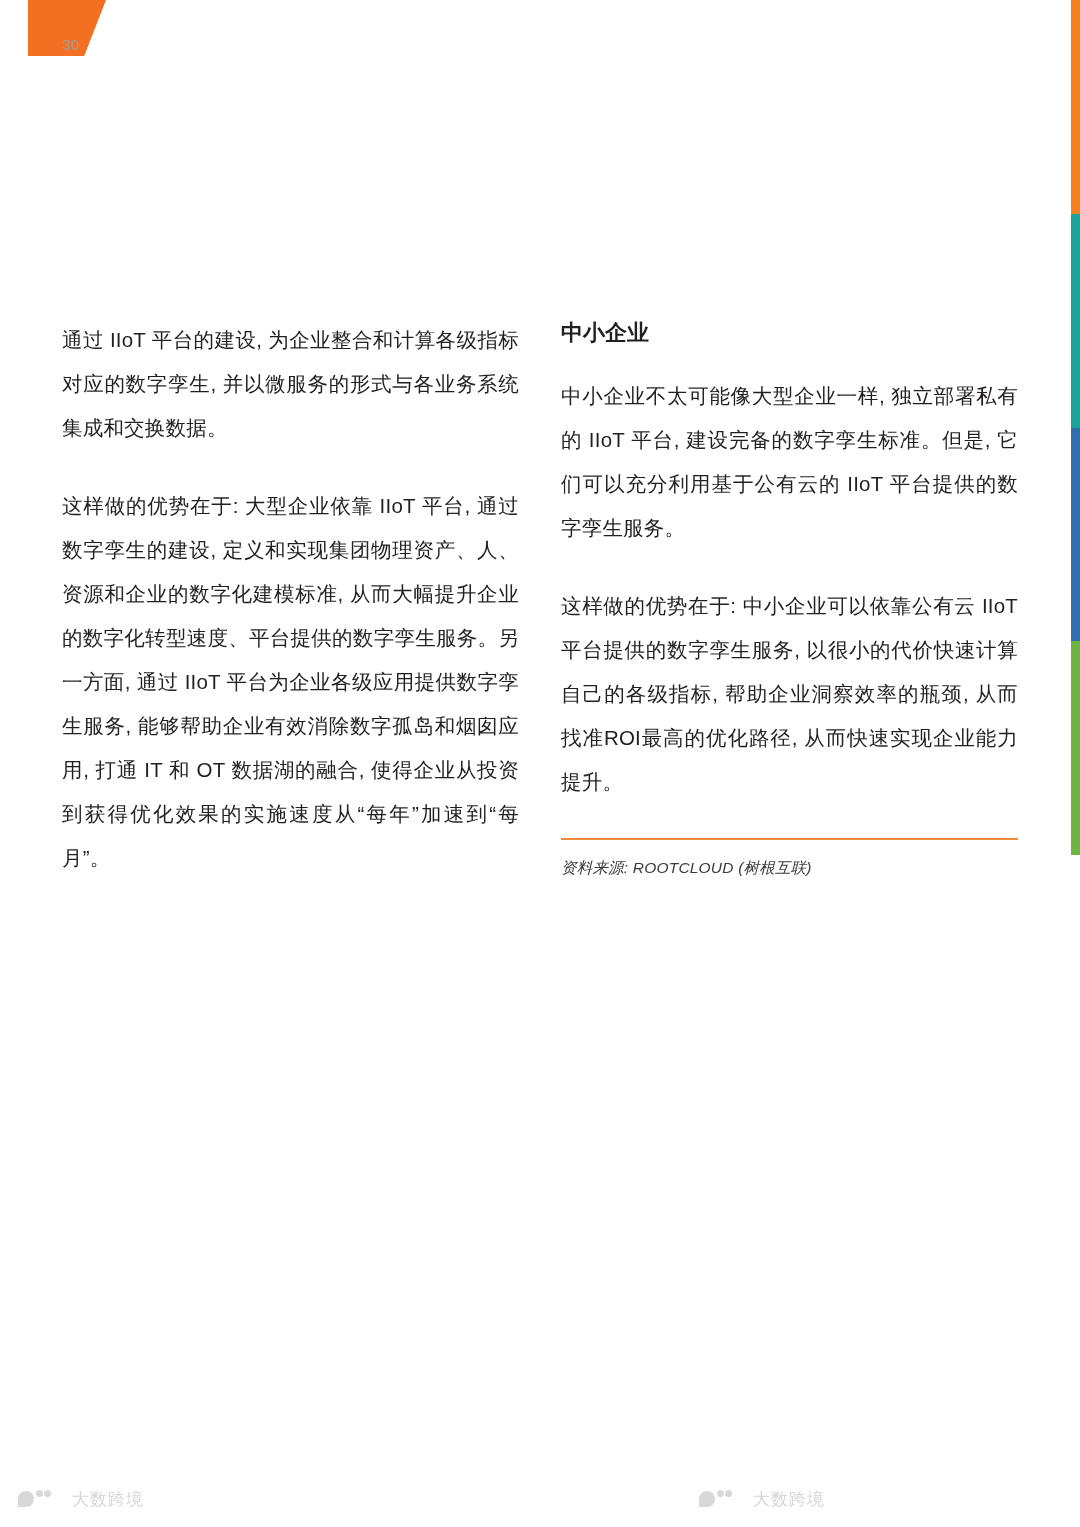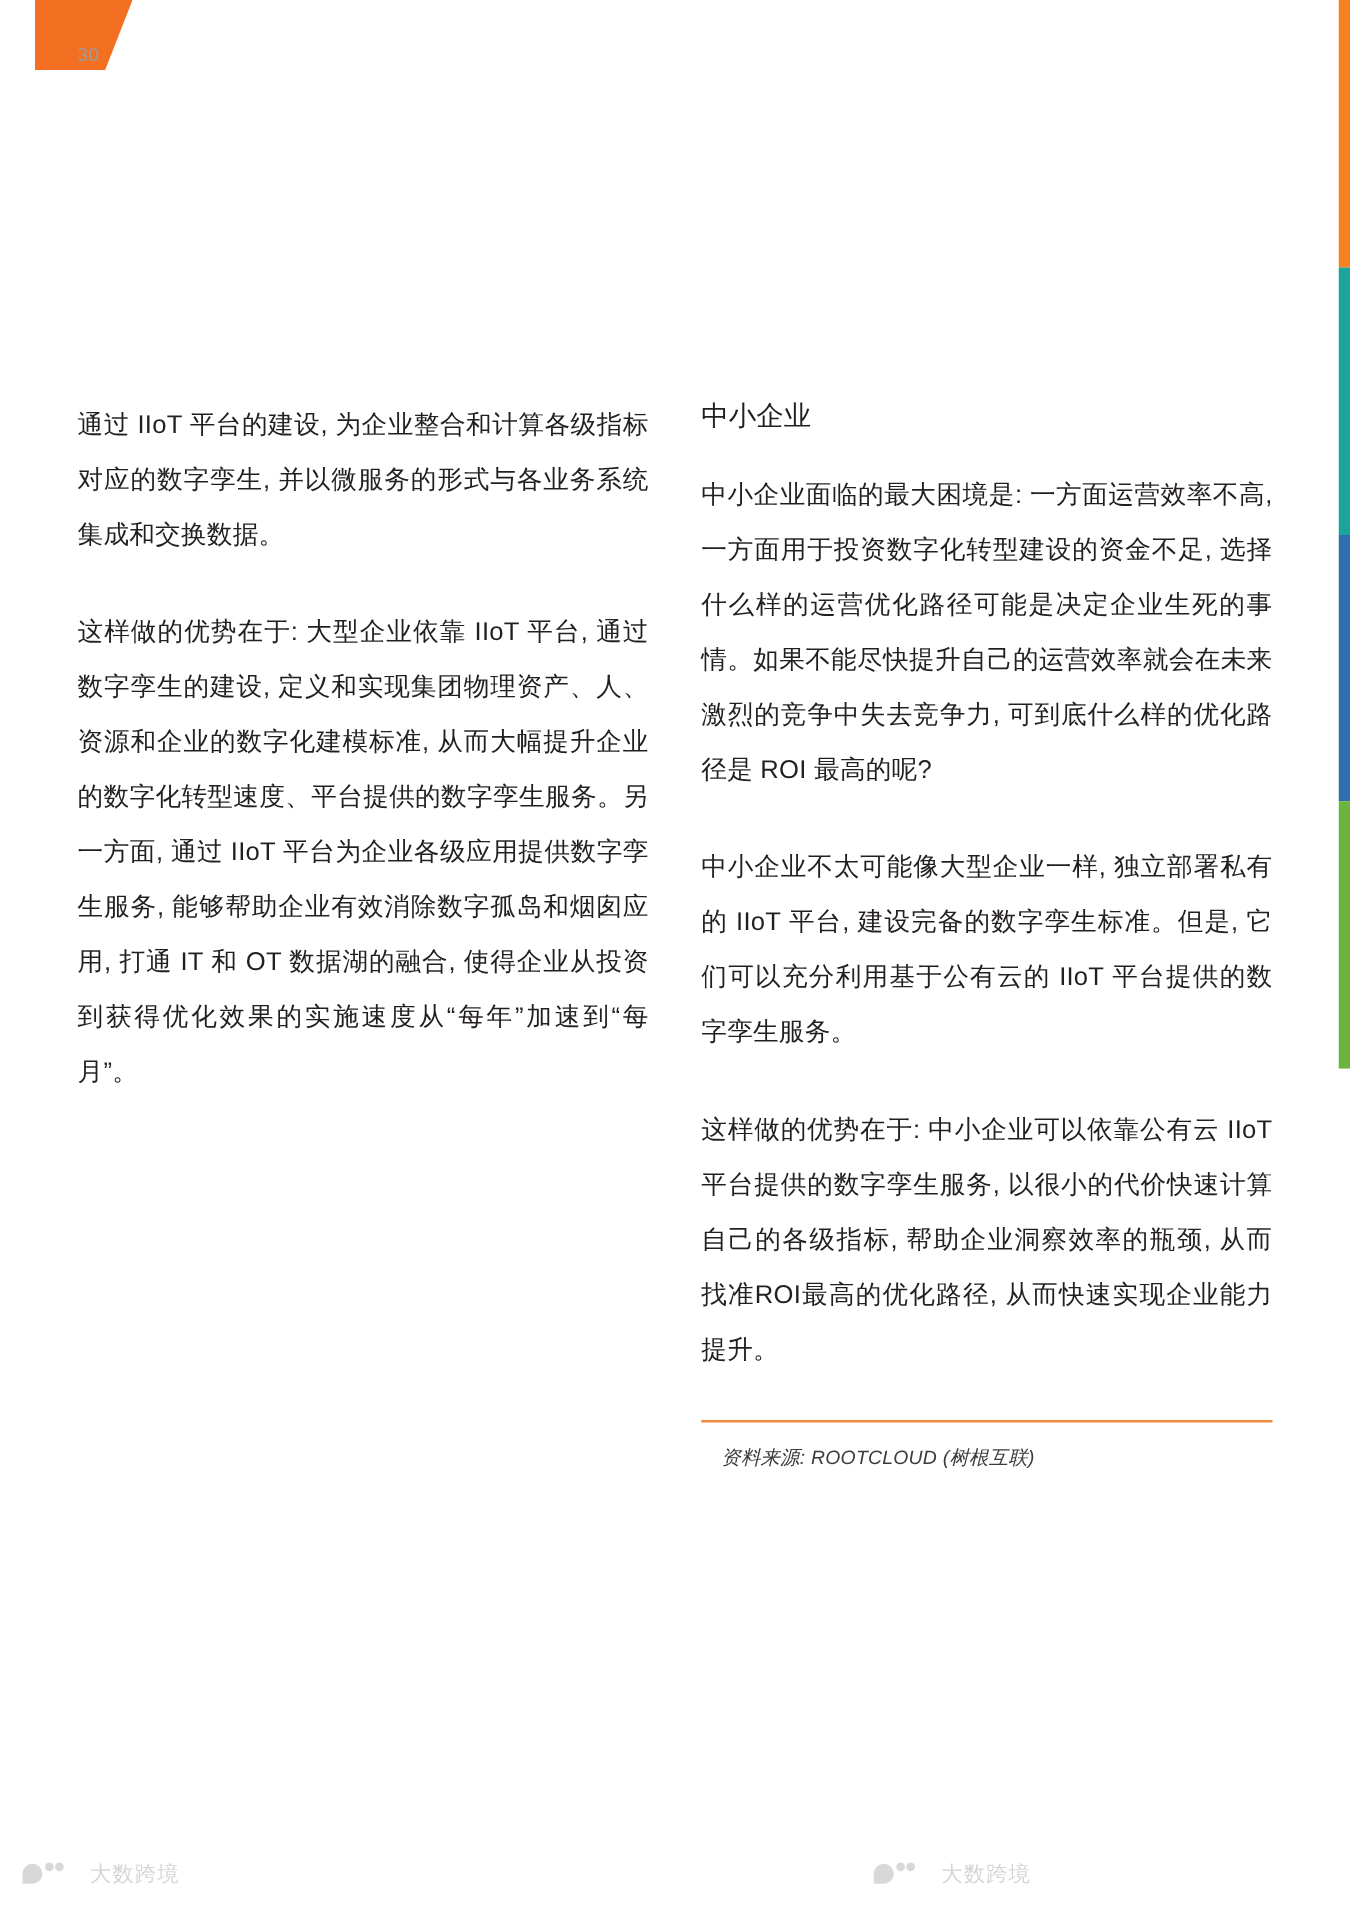--- a/index.html
+++ b/index.html
@@ -64,37 +64,37 @@
   p.body {
     font-size: 20.5px;
     line-height: 44px;
     margin: 0 0 34px 0;
     text-align: justify;
     letter-spacing: 0.2px;
     color: #231f20;
   }
   h2.subhead {
     font-size: 22px;
-    font-weight: normal;
+    font-weight: bold;
     margin: 0 0 26px 0;
     line-height: 30px;
     color: #231f20;
   }
   .source-rule {
     width: 100%;
     height: 2px;
     background: #f08a3c;
     margin: 16px 0 18px 0;
   }
   .source-note {
     font-size: 15.5px;
     font-style: italic;
     color: #3b3b3b;
     letter-spacing: 0.2px;
-    margin: 16px;
+    margin: 0;
   }
 
   
   .watermark {
     position: absolute;
     left: 18px;
     bottom: 16px;
     display: flex;
     align-items: center;
     gap: 20px;
@@ -133,21 +133,20 @@
 
 <div class="content">
 
   <div class="col">
     <p class="body">通过 IIoT 平台的建设, 为企业整合和计算各级指标对应的数字孪生, 并以微服务的形式与各业务系统集成和交换数据。</p>
     <p class="body">这样做的优势在于: 大型企业依靠 IIoT 平台, 通过数字孪生的建设, 定义和实现集团物理资产、人、资源和企业的数字化建模标准, 从而大幅提升企业的数字化转型速度、平台提供的数字孪生服务。另一方面, 通过 IIoT 平台为企业各级应用提供数字孪生服务, 能够帮助企业有效消除数字孤岛和烟囱应用, 打通 IT 和 OT 数据湖的融合, 使得企业从投资到获得优化效果的实施速度从“每年”加速到“每月”。</p>
   </div>
 
   <div class="col">
     <h2 class="subhead">中小企业</h2>
-    <p class="body">中小企业面临的最大困境是: 一方面运营效率不高, 一方面用于投资数字化转型建设的资金不足, 选择什么样的运营优化路径可能是决定企业生死的事情。如果不能尽快提升自己的运营效率就会在未来激烈的竞争中失去竞争力, 可到底什么样的优化路径是 ROI 最高的呢?</p>
     <p class="body">中小企业不太可能像大型企业一样, 独立部署私有的 IIoT 平台, 建设完备的数字孪生标准。但是, 它们可以充分利用基于公有云的 IIoT 平台提供的数字孪生服务。</p>
     <p class="body">这样做的优势在于: 中小企业可以依靠公有云 IIoT 平台提供的数字孪生服务, 以很小的代价快速计算自己的各级指标, 帮助企业洞察效率的瓶颈, 从而找准ROI最高的优化路径, 从而快速实现企业能力提升。</p>
     <div class="source-rule"></div>
     <p class="source-note">资料来源: ROOTCLOUD (树根互联)</p>
   </div>
 
 </div>
 
 <div class="watermark">
   <span class="wm-mark">

